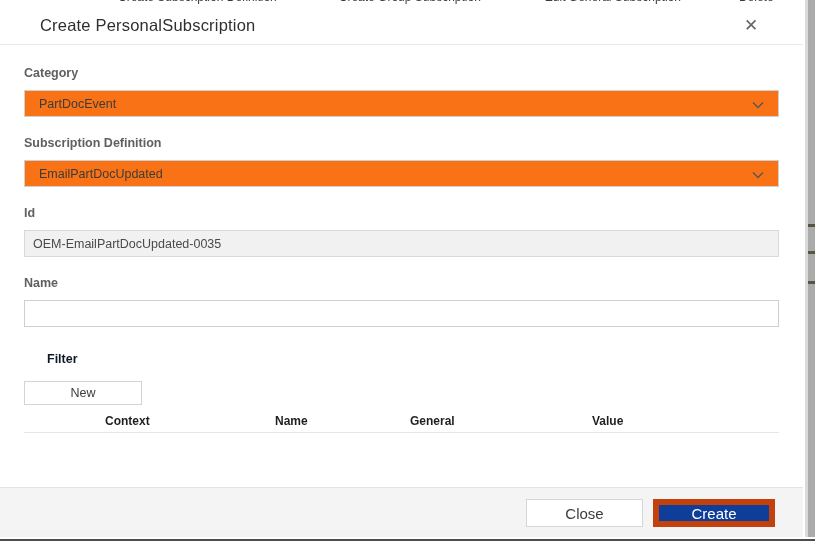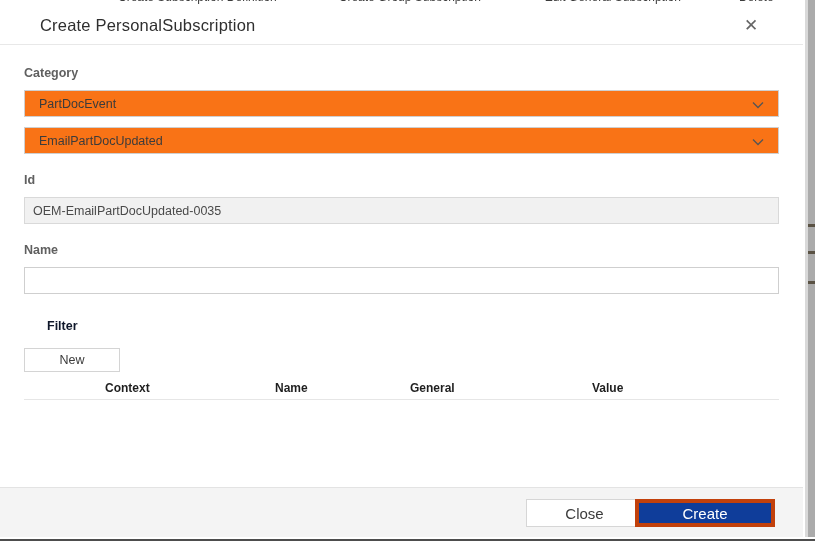--- a/index.html
+++ b/index.html
@@ -88,21 +88,21 @@
   .textinput[readonly] {
     background: #f1f1f1; border-color: #d9d9d9; color: #4a4a4a;
   }
   .filter-label {
     margin-top: 26px;
     font-size: 12.5px; line-height: 13px;
     font-weight: bold; color: #0f172a; margin-left: 23px;
   }
   .new-btn {
     margin-top: 15px;
-    width: 96px; height: 24px;
+    width: 118px; height: 24px;
     background: #fff; border: 1px solid #d4d4d4;
     font-size: 12.5px; color: #3b3b3b;
     font-family: "Liberation Sans", sans-serif;
     cursor: pointer;
   }
   .grid-header {
     margin-top: 4px;
     height: 24px;
     position: relative;
     border-bottom: 1px solid #e6e6e6;
@@ -127,22 +127,22 @@
     position: absolute; top: 11px; height: 28px;
     font-size: 15px; font-family: Liberation Sans, sans-serif;
     cursor: pointer;
     display: flex; align-items: center; justify-content: center;
   }
   .btn-close {
     right: 160px; width: 117px;
     background: #ffffff; border: 1px solid #d6d6d6; color: #3b3b3b;
   }
   .btn-create {
-    right: 28px; width: 140px;
-    background: #0f3d9a; border: 4px solid #c2410c; color: #ffffff;
+    right: 28px; width: 122px;
+    background: #0f3d9a; border: 6px solid #c2410c; color: #ffffff;
   }
 
   
   .scroll-strip {
     position: absolute; top: 0; right: 0;
     width: 12px; height: calc(100% - 2px);
     background: linear-gradient(to right, #ffffff 0 2px, #d9d9d9 2px 5px, #ababab 5px);
   }
   .scroll-mark {
     position: absolute; left: 5px; width: 7px; height: 3px;
@@ -173,20 +173,21 @@
     <div class="field-label first">Category</div>
     <div class="selectbox">
       <span>PartDocEvent</span>
       <span class="chev">
         <svg width="14" height="14" viewBox="0 0 14 14">
           <polyline points="2,4.5 7,9.5 12,4.5" fill="none" stroke="#555" stroke-width="1.3"></polyline>
         </svg>
       </span>
     </div>
 
+    <div class="field-label">Subscription Definition</div>
     <div class="selectbox">
       <span>EmailPartDocUpdated</span>
       <span class="chev">
         <svg width="14" height="14" viewBox="0 0 14 14">
           <polyline points="2,4.5 7,9.5 12,4.5" fill="none" stroke="#555" stroke-width="1.3"></polyline>
         </svg>
       </span>
     </div>
 
     <div class="field-label">Id</div>

